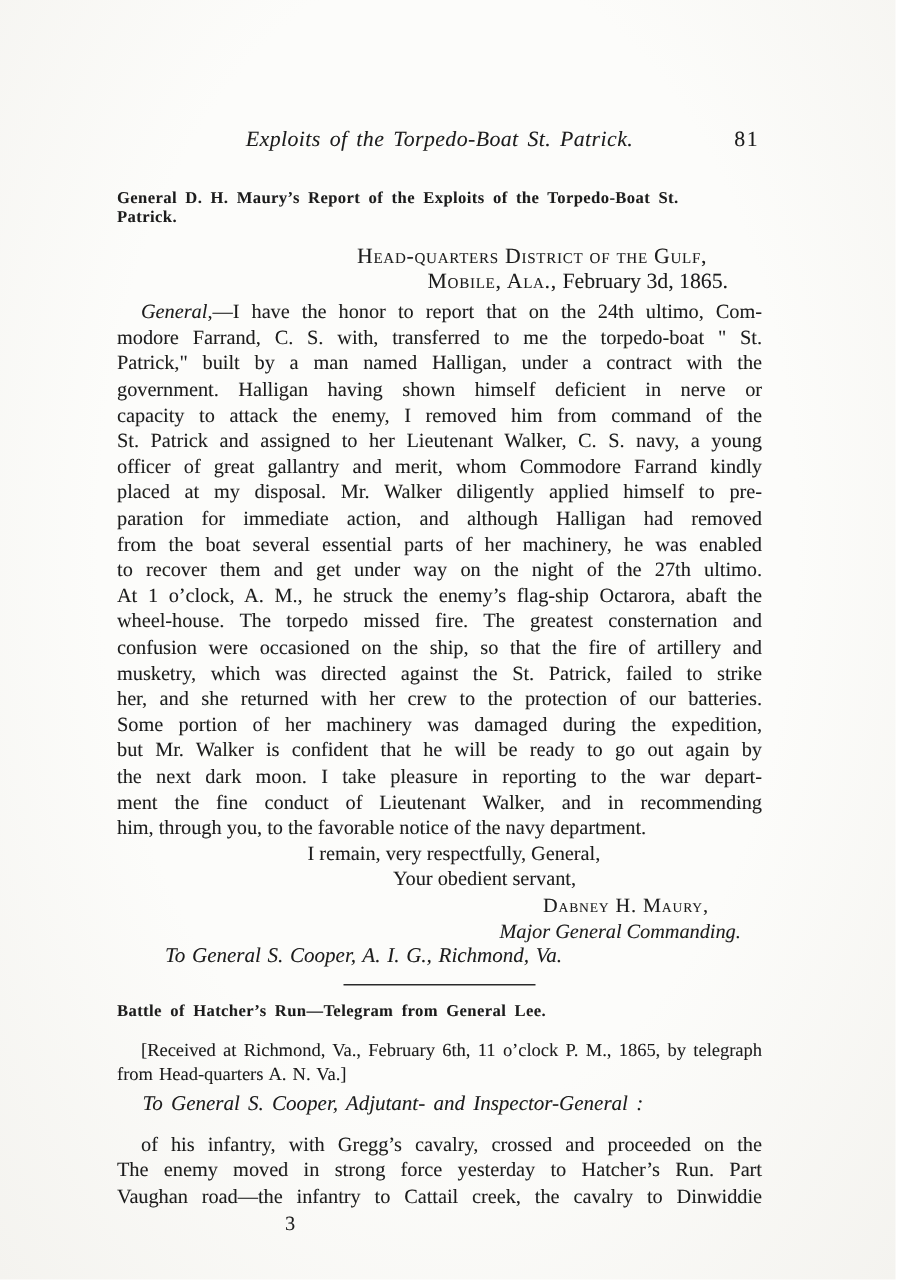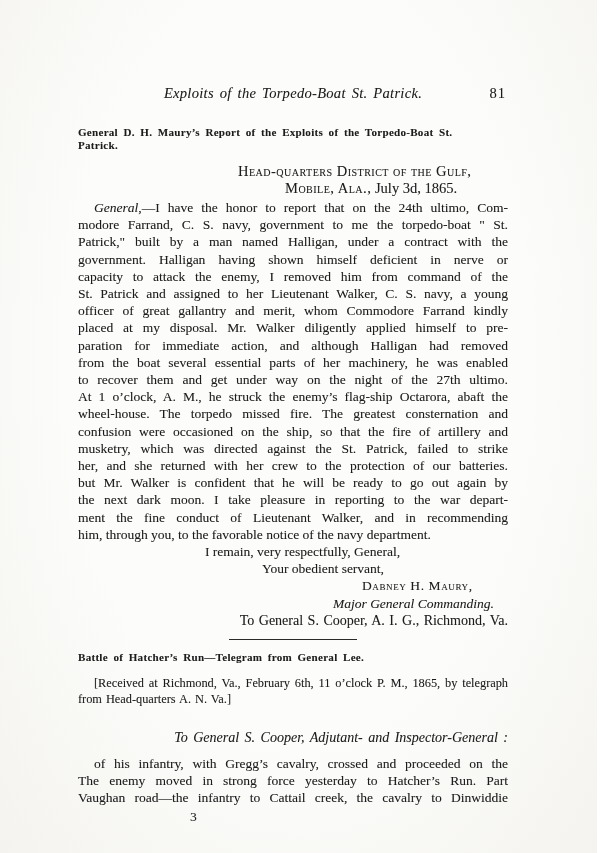--- a/index.html
+++ b/index.html
@@ -50,51 +50,49 @@
   .body-par .line:last-child { text-align-last: left; }
   .body-par.justify-all .line:last-child { text-align-last: justify; }
 
   .closing { font-size: 13.5px; line-height: 17.2px; }
   .closing-1 { padding-left: 127px; }
   .closing-2 { padding-left: 184px; }
   .closing-3 { padding-left: 284px; font-variant: small-caps; letter-spacing: 0.6px; }
   .closing-4 { padding-left: 255px; font-style: italic; }
 
   .addressee {
-    font-size: 14px; 
+    font-size: 14px; font-style: italic;
     padding-left: 32px; line-height: 17.2px;
     word-spacing: 1px;
-    text-align: right;
   }
 
   .divider {
     display: block;
     margin: 10px auto 0;
     width: 128px;
     border: 0;
     border-top: 1.6px solid #2a2a2a;
   }
 
   .telegram-heading { margin-top: 11px; }
 
   .received-note { margin-top: 11px; font-size: 12.3px; line-height: 16px; word-spacing: 1px; }
   .received-note .note-line:first-child {
     text-indent: 16px;
     text-align: justify;
     text-align-last: justify;
   }
 
   .salutation {
-    margin-top: 22px;
+    margin-top: 4px;
     font-style: italic;
     font-size: 14px;
     padding-left: 17px;
     word-spacing: 2px;
     line-height: 18px;
-    text-align: right;
   }
 
   .telegram-par { margin-top: 8px; }
 
   .page-signature { margin-top: 2px; font-size: 13.5px; padding-left: 112px; }
 </style>
 </head>
 <body>
 
 <div class="page">
@@ -106,41 +104,42 @@
     </div>
 
     <div class="report-heading">
         <div class="heading-line">General D. H. Maury’s Report of the Exploits of the Torpedo-Boat St.</div>
         <div class="heading-line">Patrick.</div>
       </div>
 
     <div class="dateline">
       <div class="dateline-line1 sc">Head-quarters District of the Gulf,</div>
       <div class="dateline-line2">
-        <span class="sc">Mobile, Ala.,</span><span> July 3d, 1865.</span>
+        <span class="sc">Mobile, Ala.,</span><span> February 3d, 1865.</span>
       </div>
     </div>
 
     <div class="body-par">
         <div class="line"><i>General</i>,—I have the honor to report that on the 24th ultimo, Com-</div>
-        <div class="line">modore Farrand, C. S. navy, government to me the torpedo-boat " St.</div>
+        <div class="line">modore Farrand, C. S. with, transferred to me the torpedo-boat " St.</div>
         <div class="line">Patrick," built by a man named Halligan, under a contract with the</div>
         <div class="line">government. Halligan having shown himself deficient in nerve or</div>
         <div class="line">capacity to attack the enemy, I removed him from command of the</div>
         <div class="line">St. Patrick and assigned to her Lieutenant Walker, C. S. navy, a young</div>
         <div class="line">officer of great gallantry and merit, whom Commodore Farrand kindly</div>
         <div class="line">placed at my disposal. Mr. Walker diligently applied himself to pre-</div>
         <div class="line">paration for immediate action, and although Halligan had removed</div>
         <div class="line">from the boat several essential parts of her machinery, he was enabled</div>
         <div class="line">to recover them and get under way on the night of the 27th ultimo.</div>
         <div class="line">At 1 o’clock, A. M., he struck the enemy’s flag-ship Octarora, abaft the</div>
         <div class="line">wheel-house. The torpedo missed fire. The greatest consternation and</div>
         <div class="line">confusion were occasioned on the ship, so that the fire of artillery and</div>
         <div class="line">musketry, which was directed against the St. Patrick, failed to strike</div>
         <div class="line">her, and she returned with her crew to the protection of our batteries.</div>
+        <div class="line">Some portion of her machinery was damaged during the expedition,</div>
         <div class="line">but Mr. Walker is confident that he will be ready to go out again by</div>
         <div class="line">the next dark moon. I take pleasure in reporting to the war depart-</div>
         <div class="line">ment the fine conduct of Lieutenant Walker, and in recommending</div>
         <div class="line">him, through you, to the favorable notice of the navy department.</div>
       </div>
 
     <div class="closing">
       <div class="closing-1">I remain, very respectfully, General,</div>
       <div class="closing-2">Your obedient servant,</div>
       <div class="closing-3">Dabney H. Maury,</div>

